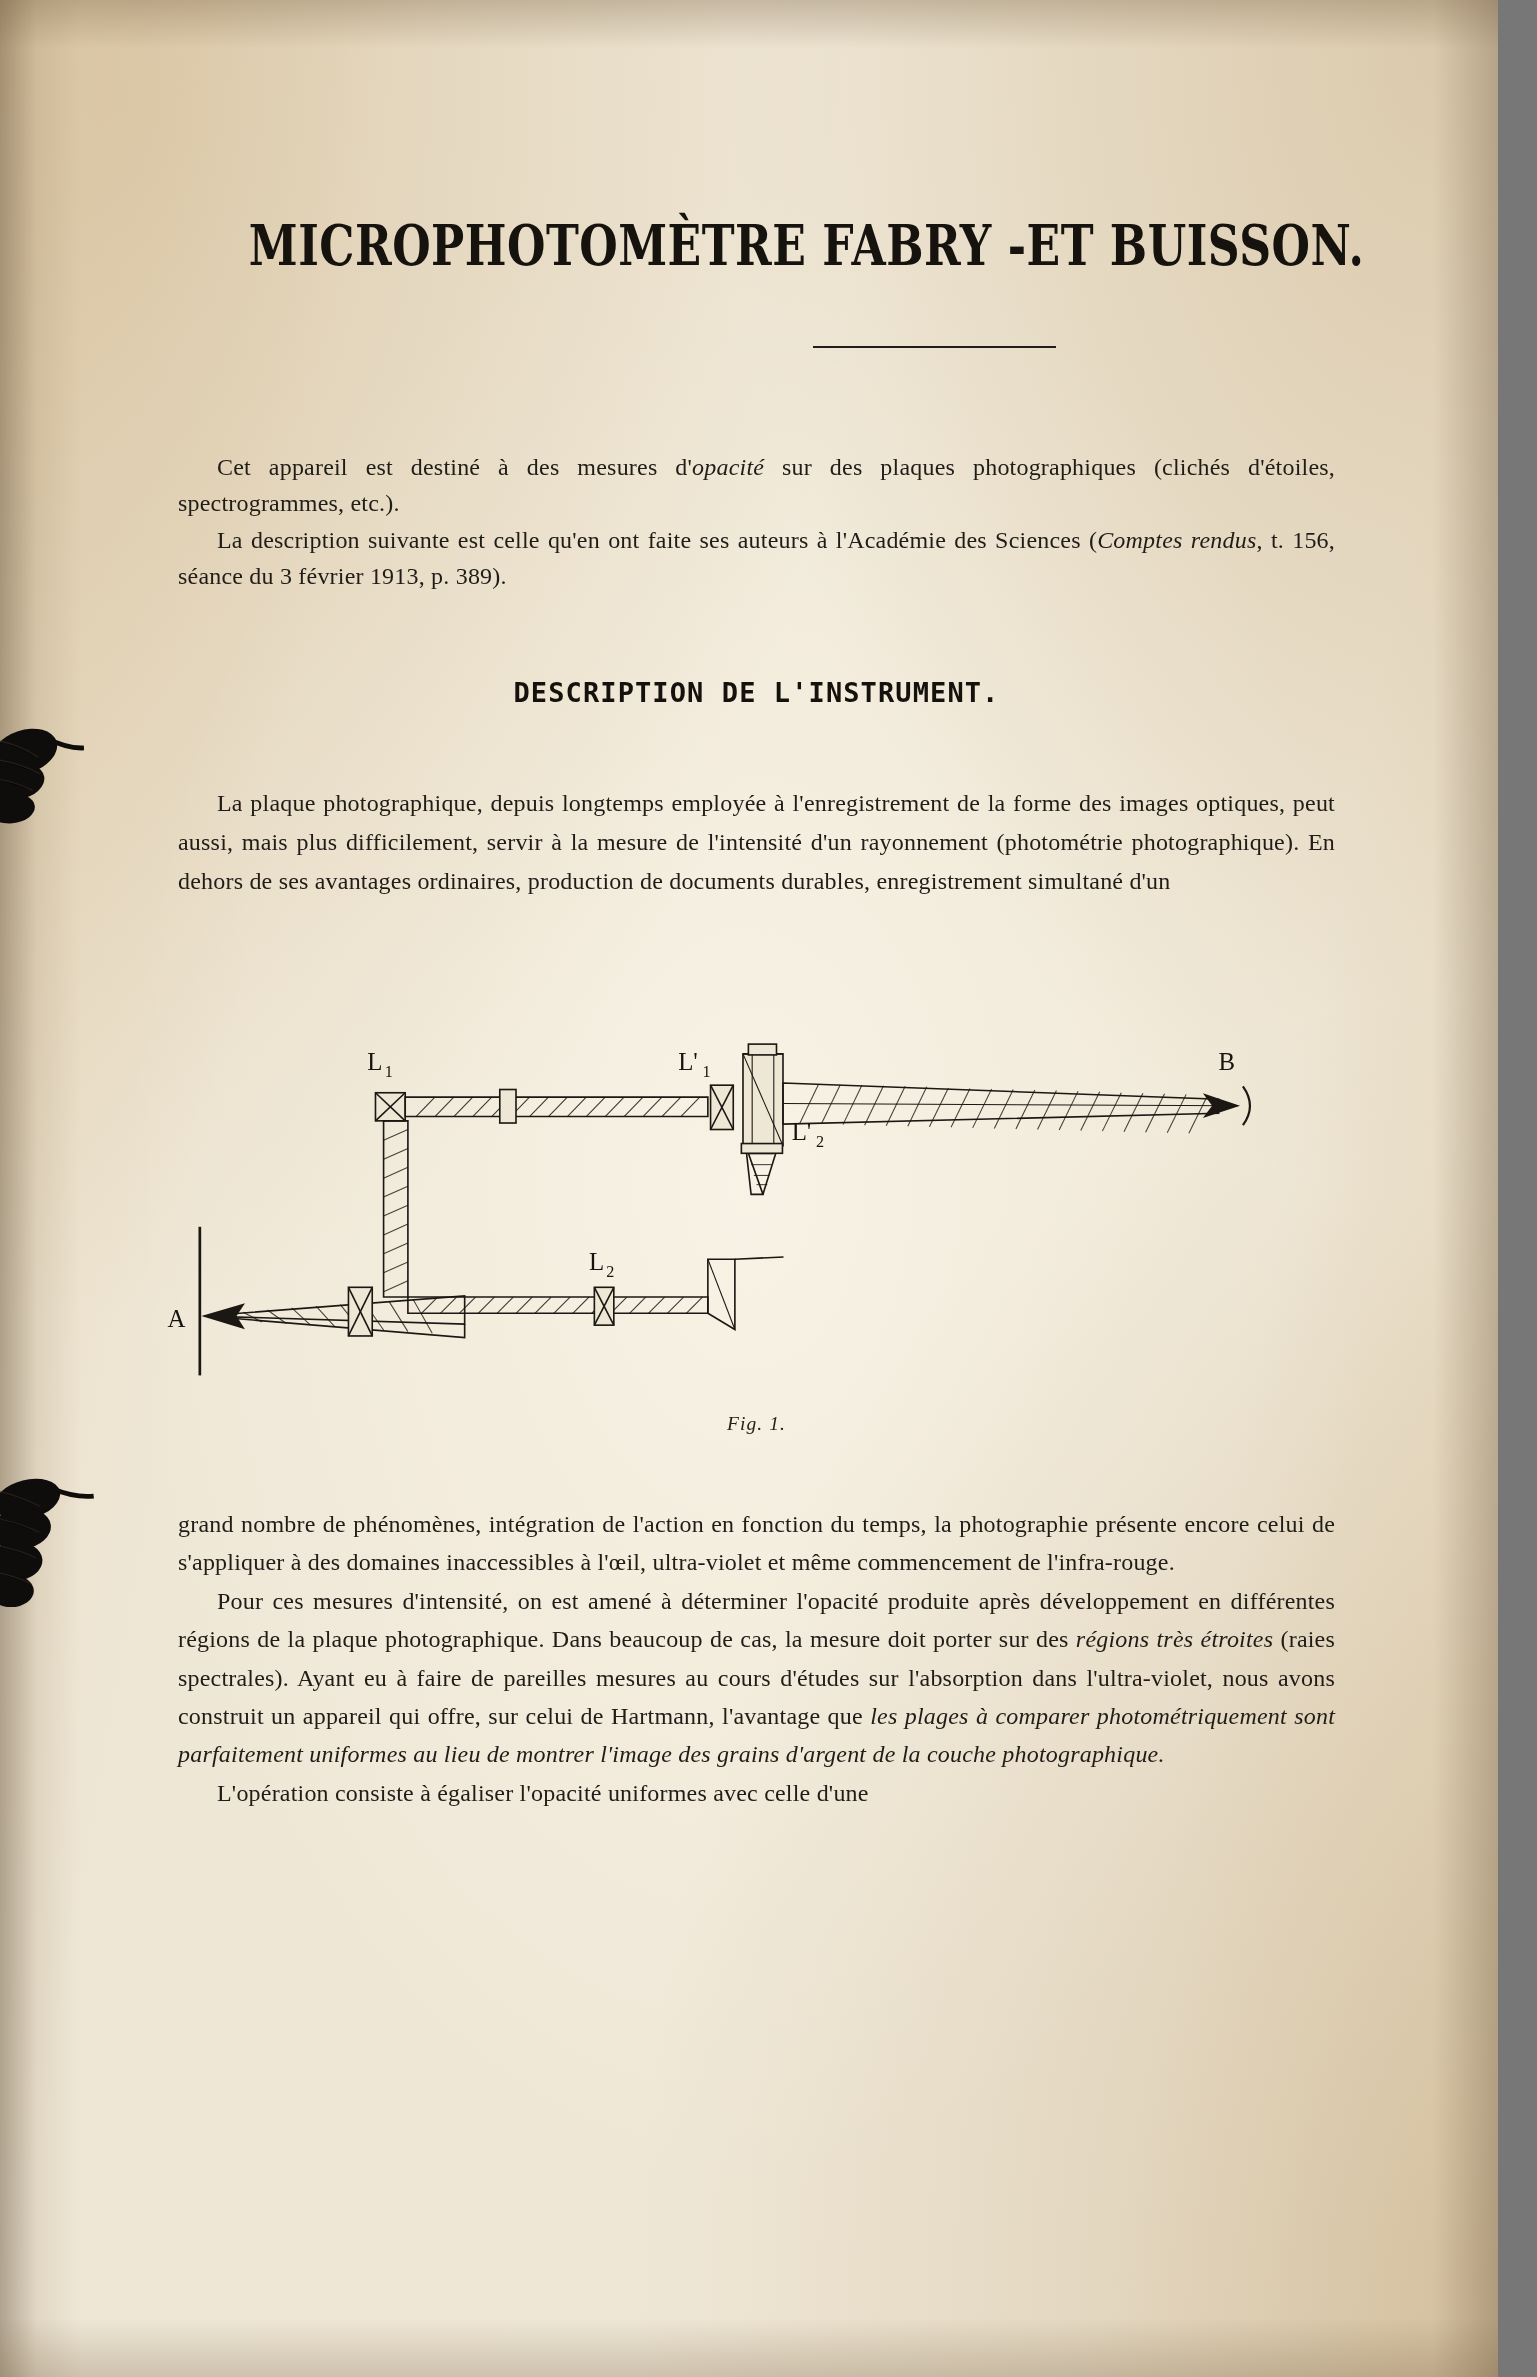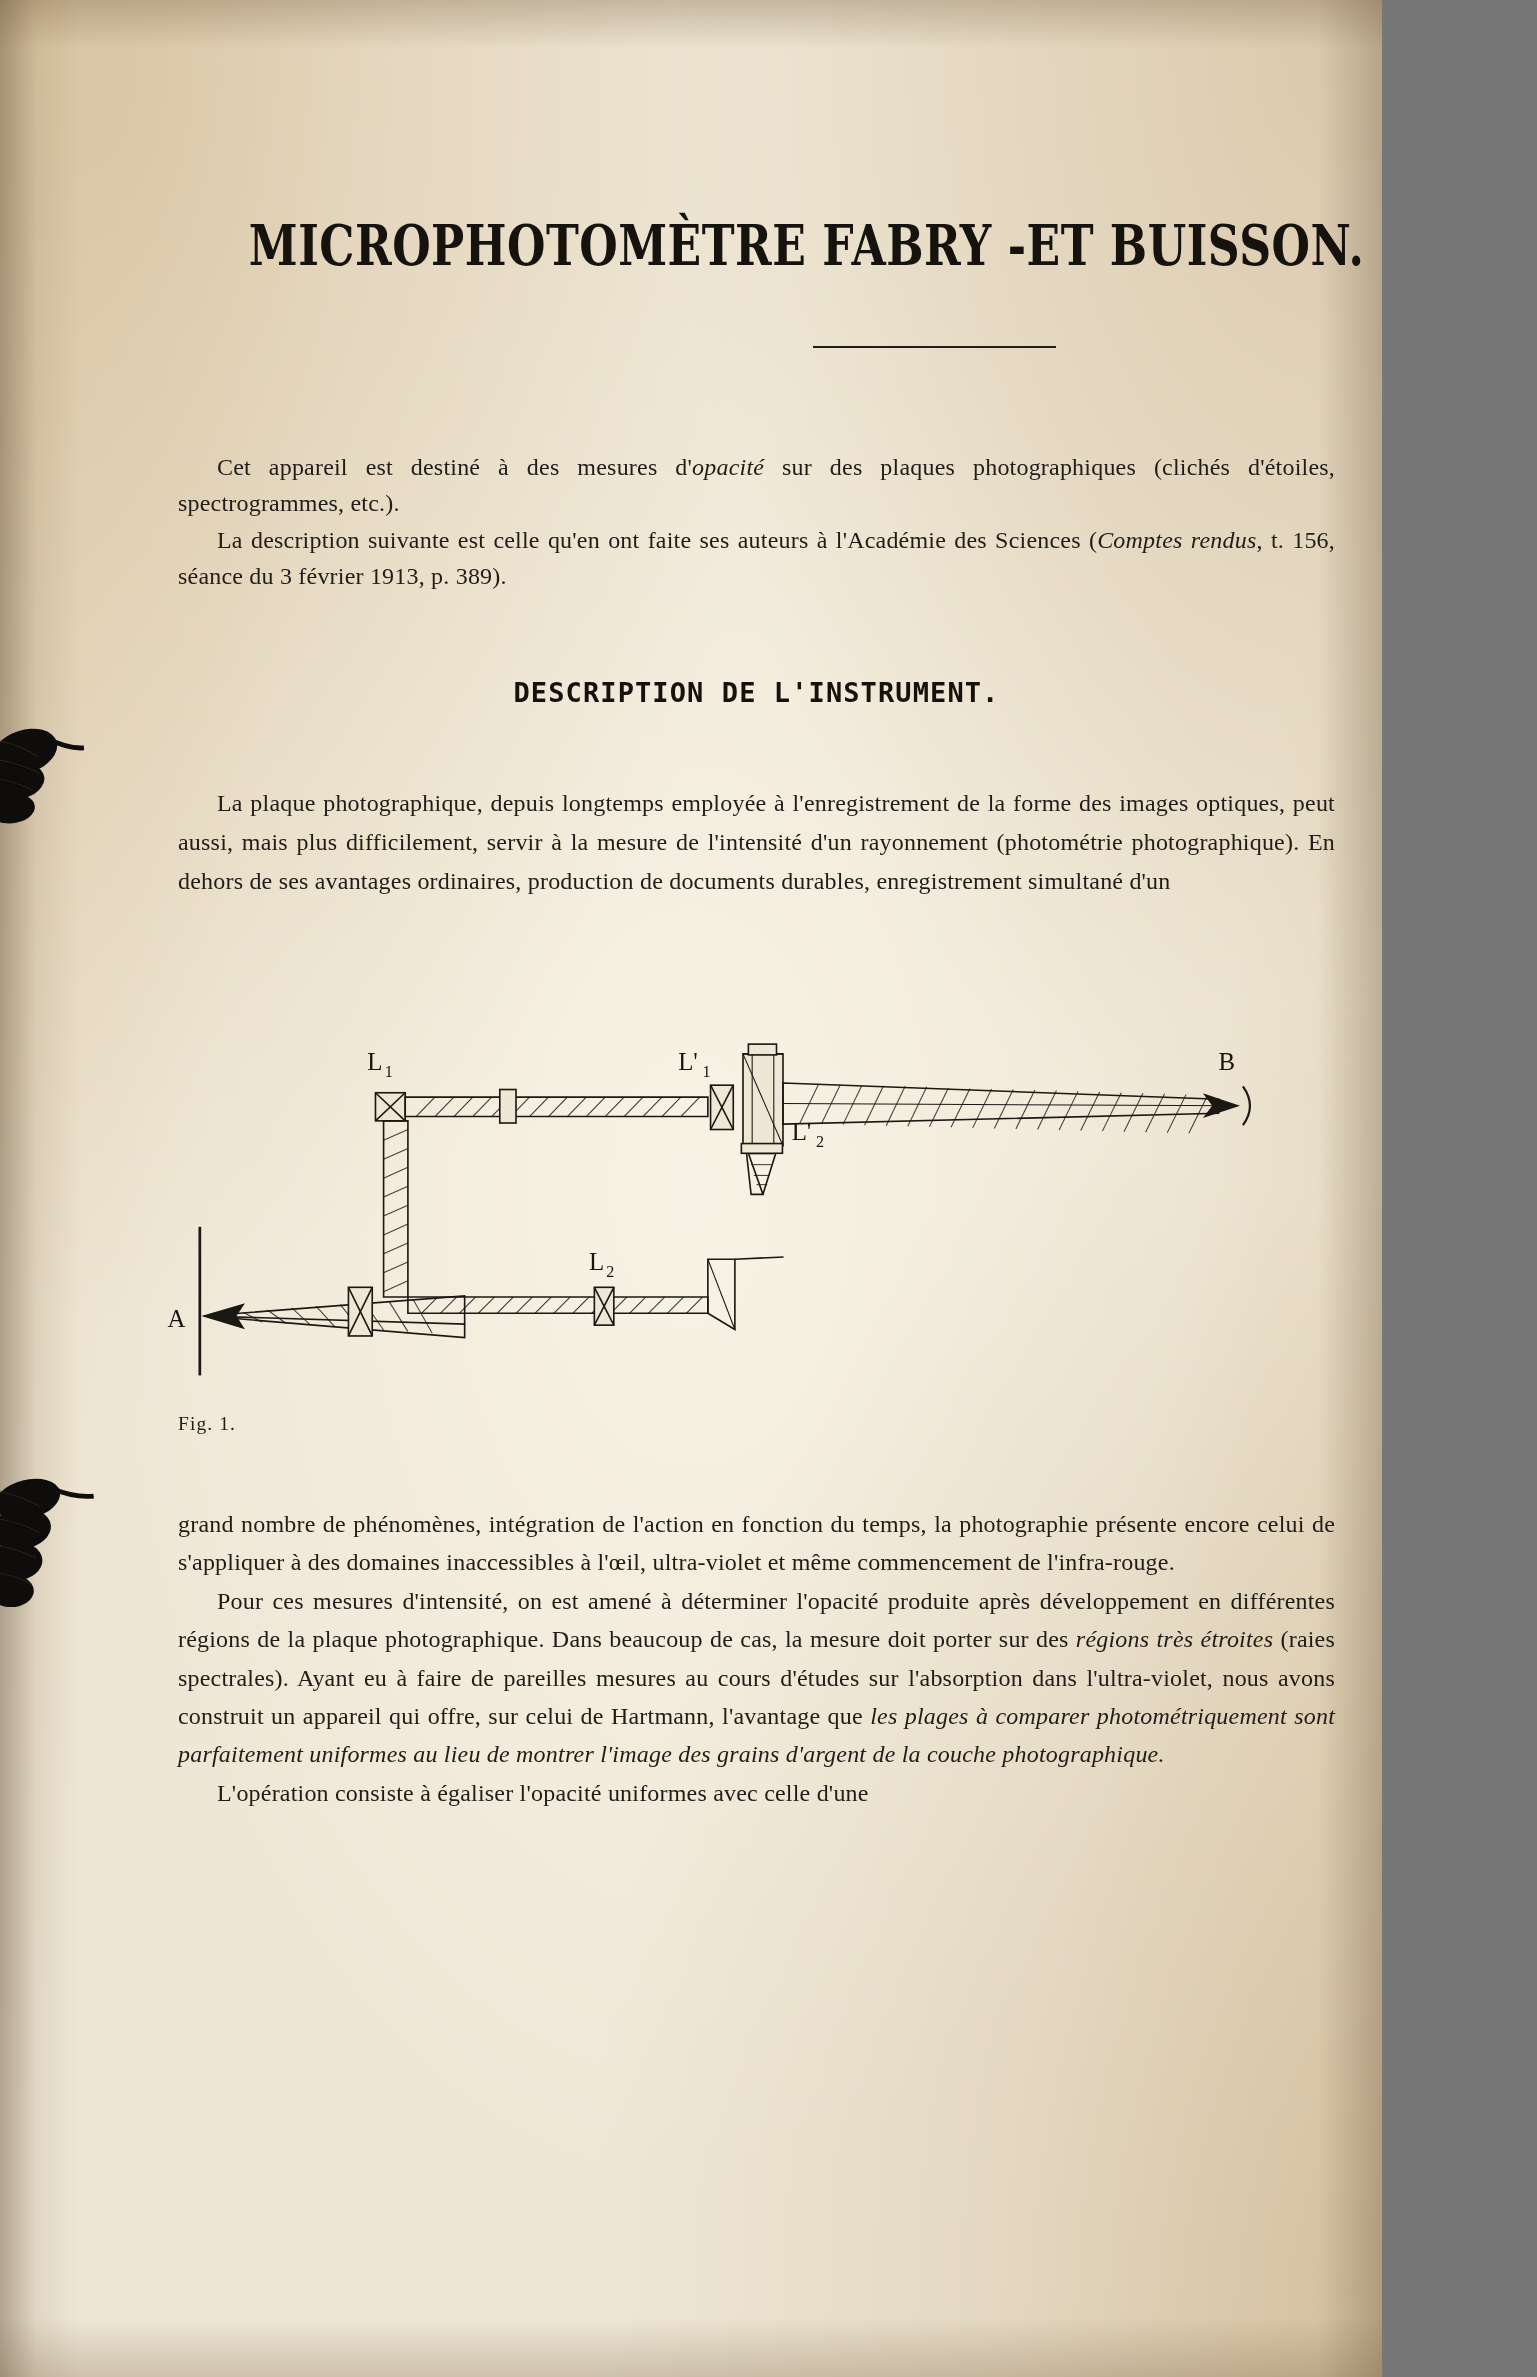--- a/index.html
+++ b/index.html
@@ -2,21 +2,21 @@
 <html style="font-size:8.6px"><head>
 <meta charset="utf-8">
 <style>
   html, body {
     margin: 0;
     padding: 0;
     background: #777;
   }
   .page {
     position: relative;
-    width: 1382px;
+    width: 1498px;
     height: 2377px;
     background: #efe7d6;
     overflow: hidden;
     font-family: "Liberation Serif", serif;
     color: #1d1a17;
   }
   
   .paper-tint {
     position: absolute;
     inset: 0;
@@ -145,24 +145,25 @@
     top: 1043px;
     left: -16px;
     width: 1189px;
     height: 400px;
   }
   .fig-caption {
     position: absolute;
     top: 1413px;
     left: 0;
     width: 1157px;
-    text-align: left;
+    text-align: center;
     font-size: 19.5px;
     letter-spacing: 1.1px;
     color: #221e19;
+    font-style: italic;
   }
 
   .block-3 {
     position: absolute;
     top: 1481px;
     left: 0;
     width: 1157px;
     margin-top: 24px;
   }
   .block-3 .para { line-height: 1.60; }

